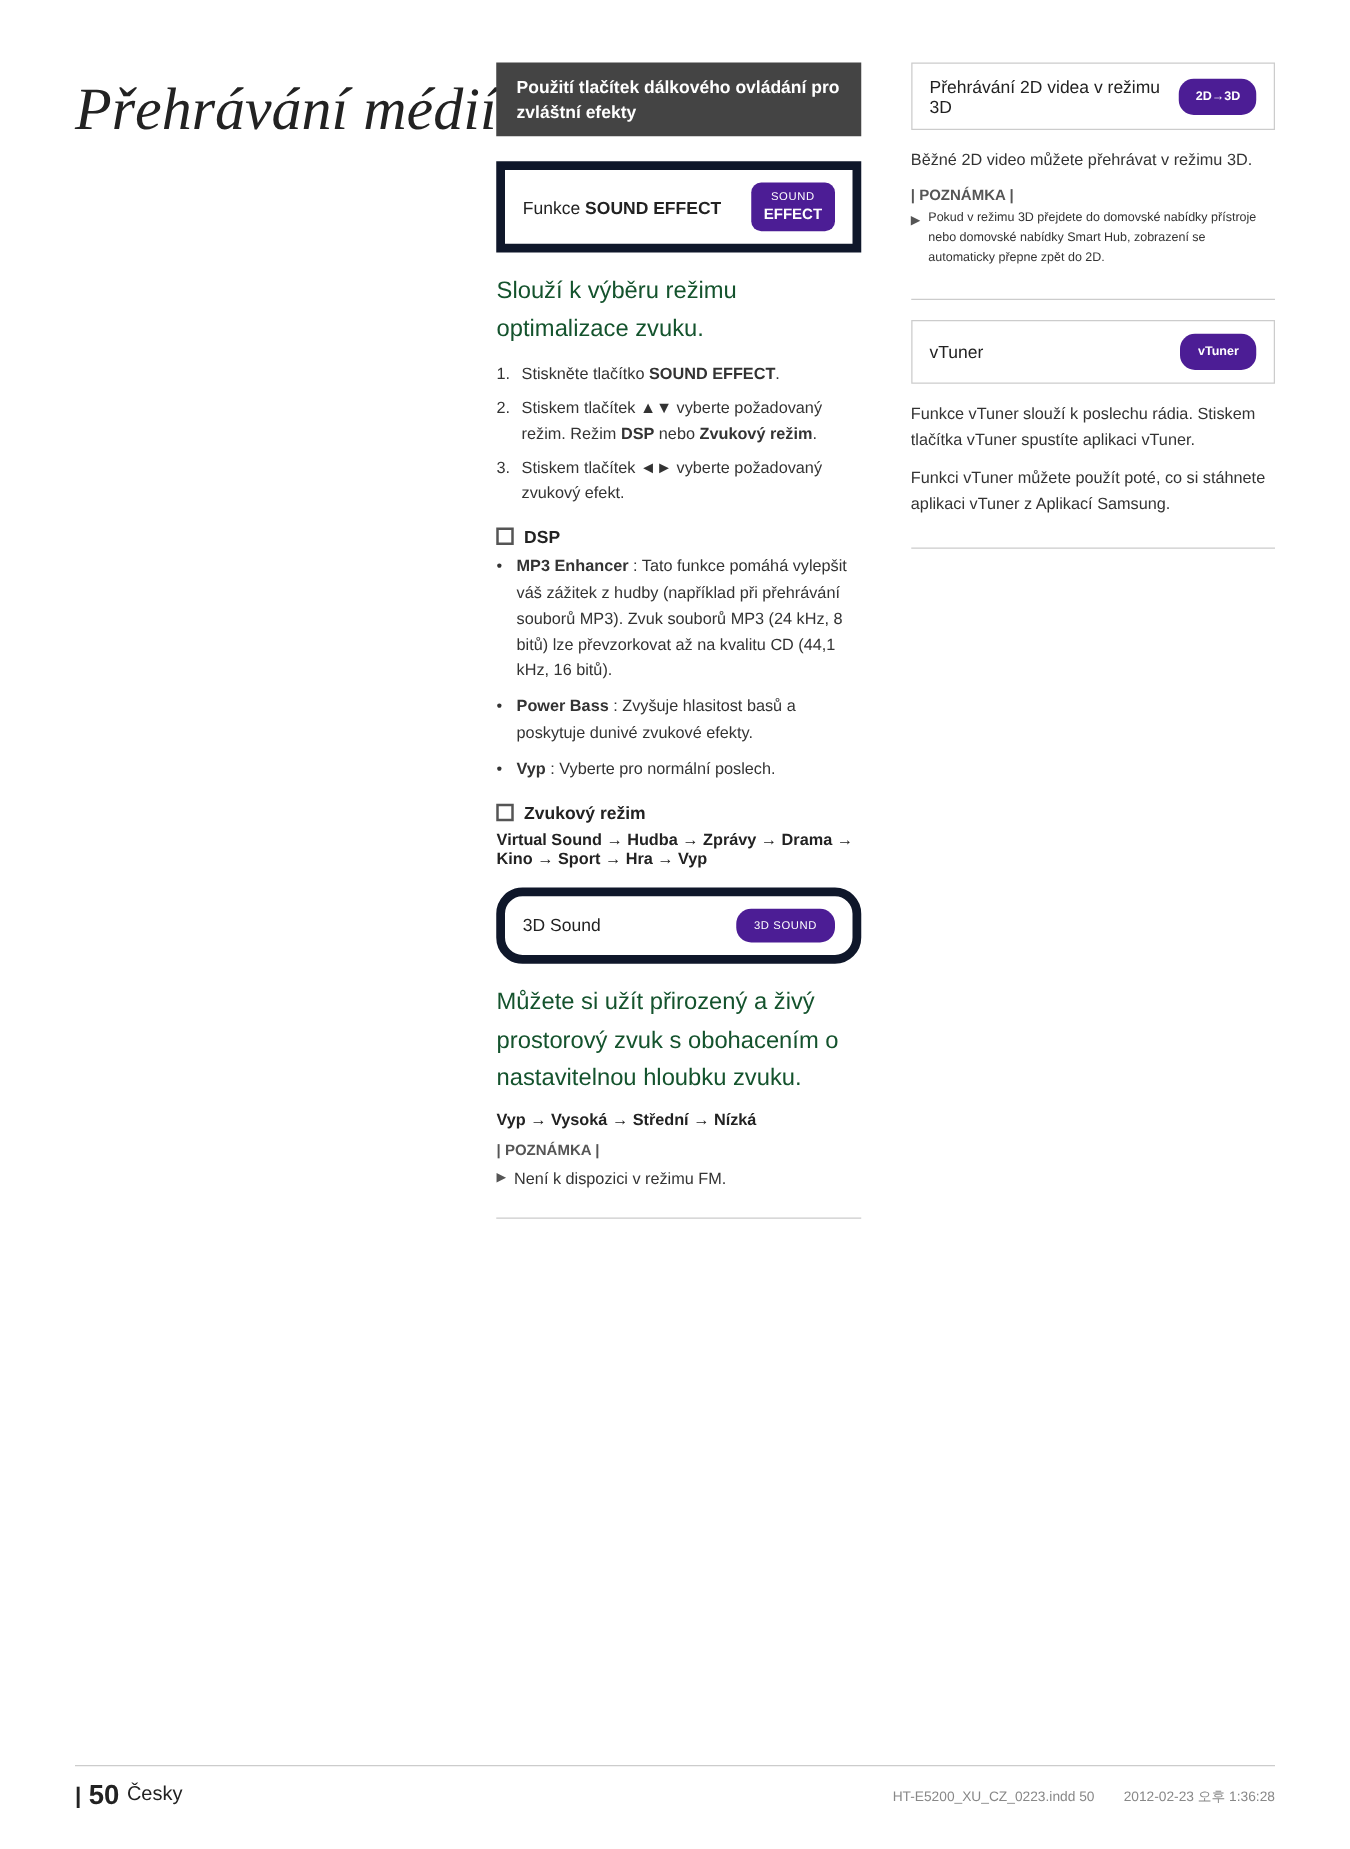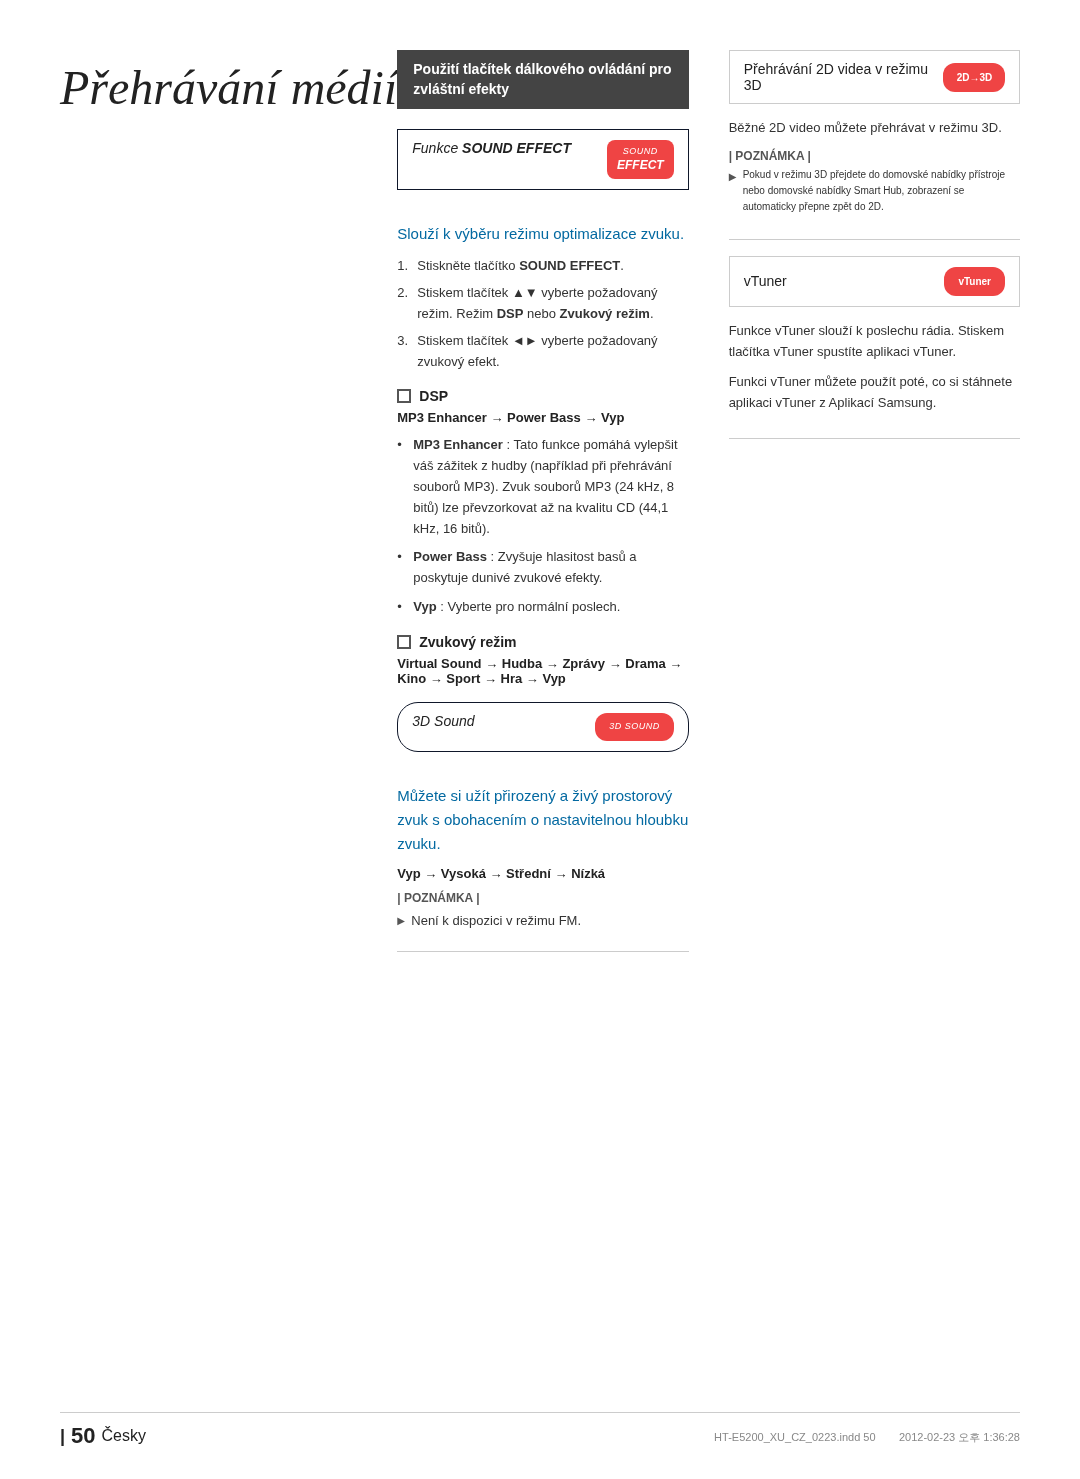--- a/index.html
+++ b/index.html
@@ -54,40 +54,39 @@
       padding: 10px 16px 10px 16px;
       font-size: 14px;
       font-weight: bold;
       margin-bottom: 20px;
       line-height: 1.4;
     }
 
     
     .function-row {
       display: flex;
-      align-items: flex-start;
+      align-items: center;
       justify-content: space-between;
-      border: 1px solid #0f172a;
+      border: 7px solid #0f172a;
       padding: 10px 14px;
       margin-bottom: 16px;
-      font-style: italic;
     }
 
     .function-label {
       font-size: 14px;
       font-weight: normal;
     }
 
     .function-label strong {
       font-weight: bold;
     }
 
     
     .remote-btn {
-      background: #ef4444;
+      background: #4c1d95;
       color: #fff;
       border-radius: 8px;
       padding: 6px 10px;
       font-size: 11px;
       font-weight: bold;
       text-align: center;
       min-width: 60px;
       line-height: 1.3;
     }
 
@@ -99,25 +98,24 @@
     }
 
     .remote-btn .btn-main {
       display: block;
       font-size: 12px;
       font-weight: bold;
     }
 
     
     .body-text {
-      font-size: 15px;
+      font-size: 19px;
       line-height: 1.6;
       margin-bottom: 10px;
-      color: #0369a1;
-      margin-top: 32px;
+      color: #14532d;
     }
 
     
     .num-list {
       margin-left: 0;
       margin-bottom: 14px;
     }
 
     .num-list li {
       font-size: 13px;
@@ -357,21 +355,20 @@
       <ol class="num-list">
         <li>Stiskněte tlačítko <strong>SOUND EFFECT</strong>.</li>
         <li>Stiskem tlačítek ▲▼ vyberte požadovaný režim. Režim <strong>DSP</strong> nebo <strong>Zvukový režim</strong>.</li>
         <li>Stiskem tlačítek ◄► vyberte požadovaný zvukový efekt.</li>
       </ol>
 
       <div class="subsection-heading">
         <span class="checkbox-icon"></span>
         <span>DSP</span>
       </div>
-      <p class="chain-text">MP3 Enhancer → Power Bass → Vyp</p>
 
       <ul class="bullet-list">
         <li><strong>MP3 Enhancer</strong> : Tato funkce pomáhá vylepšit váš zážitek z hudby (například při přehrávání souborů MP3). Zvuk souborů MP3 (24 kHz, 8 bitů) lze převzorkovat až na kvalitu CD (44,1 kHz, 16 bitů).</li>
         <li><strong>Power Bass</strong> : Zvyšuje hlasitost basů a poskytuje dunivé zvukové efekty.</li>
         <li><strong>Vyp</strong> : Vyberte pro normální poslech.</li>
       </ul>
 
       <div class="subsection-heading">
         <span class="checkbox-icon"></span>
         <span>Zvukový režim</span>

